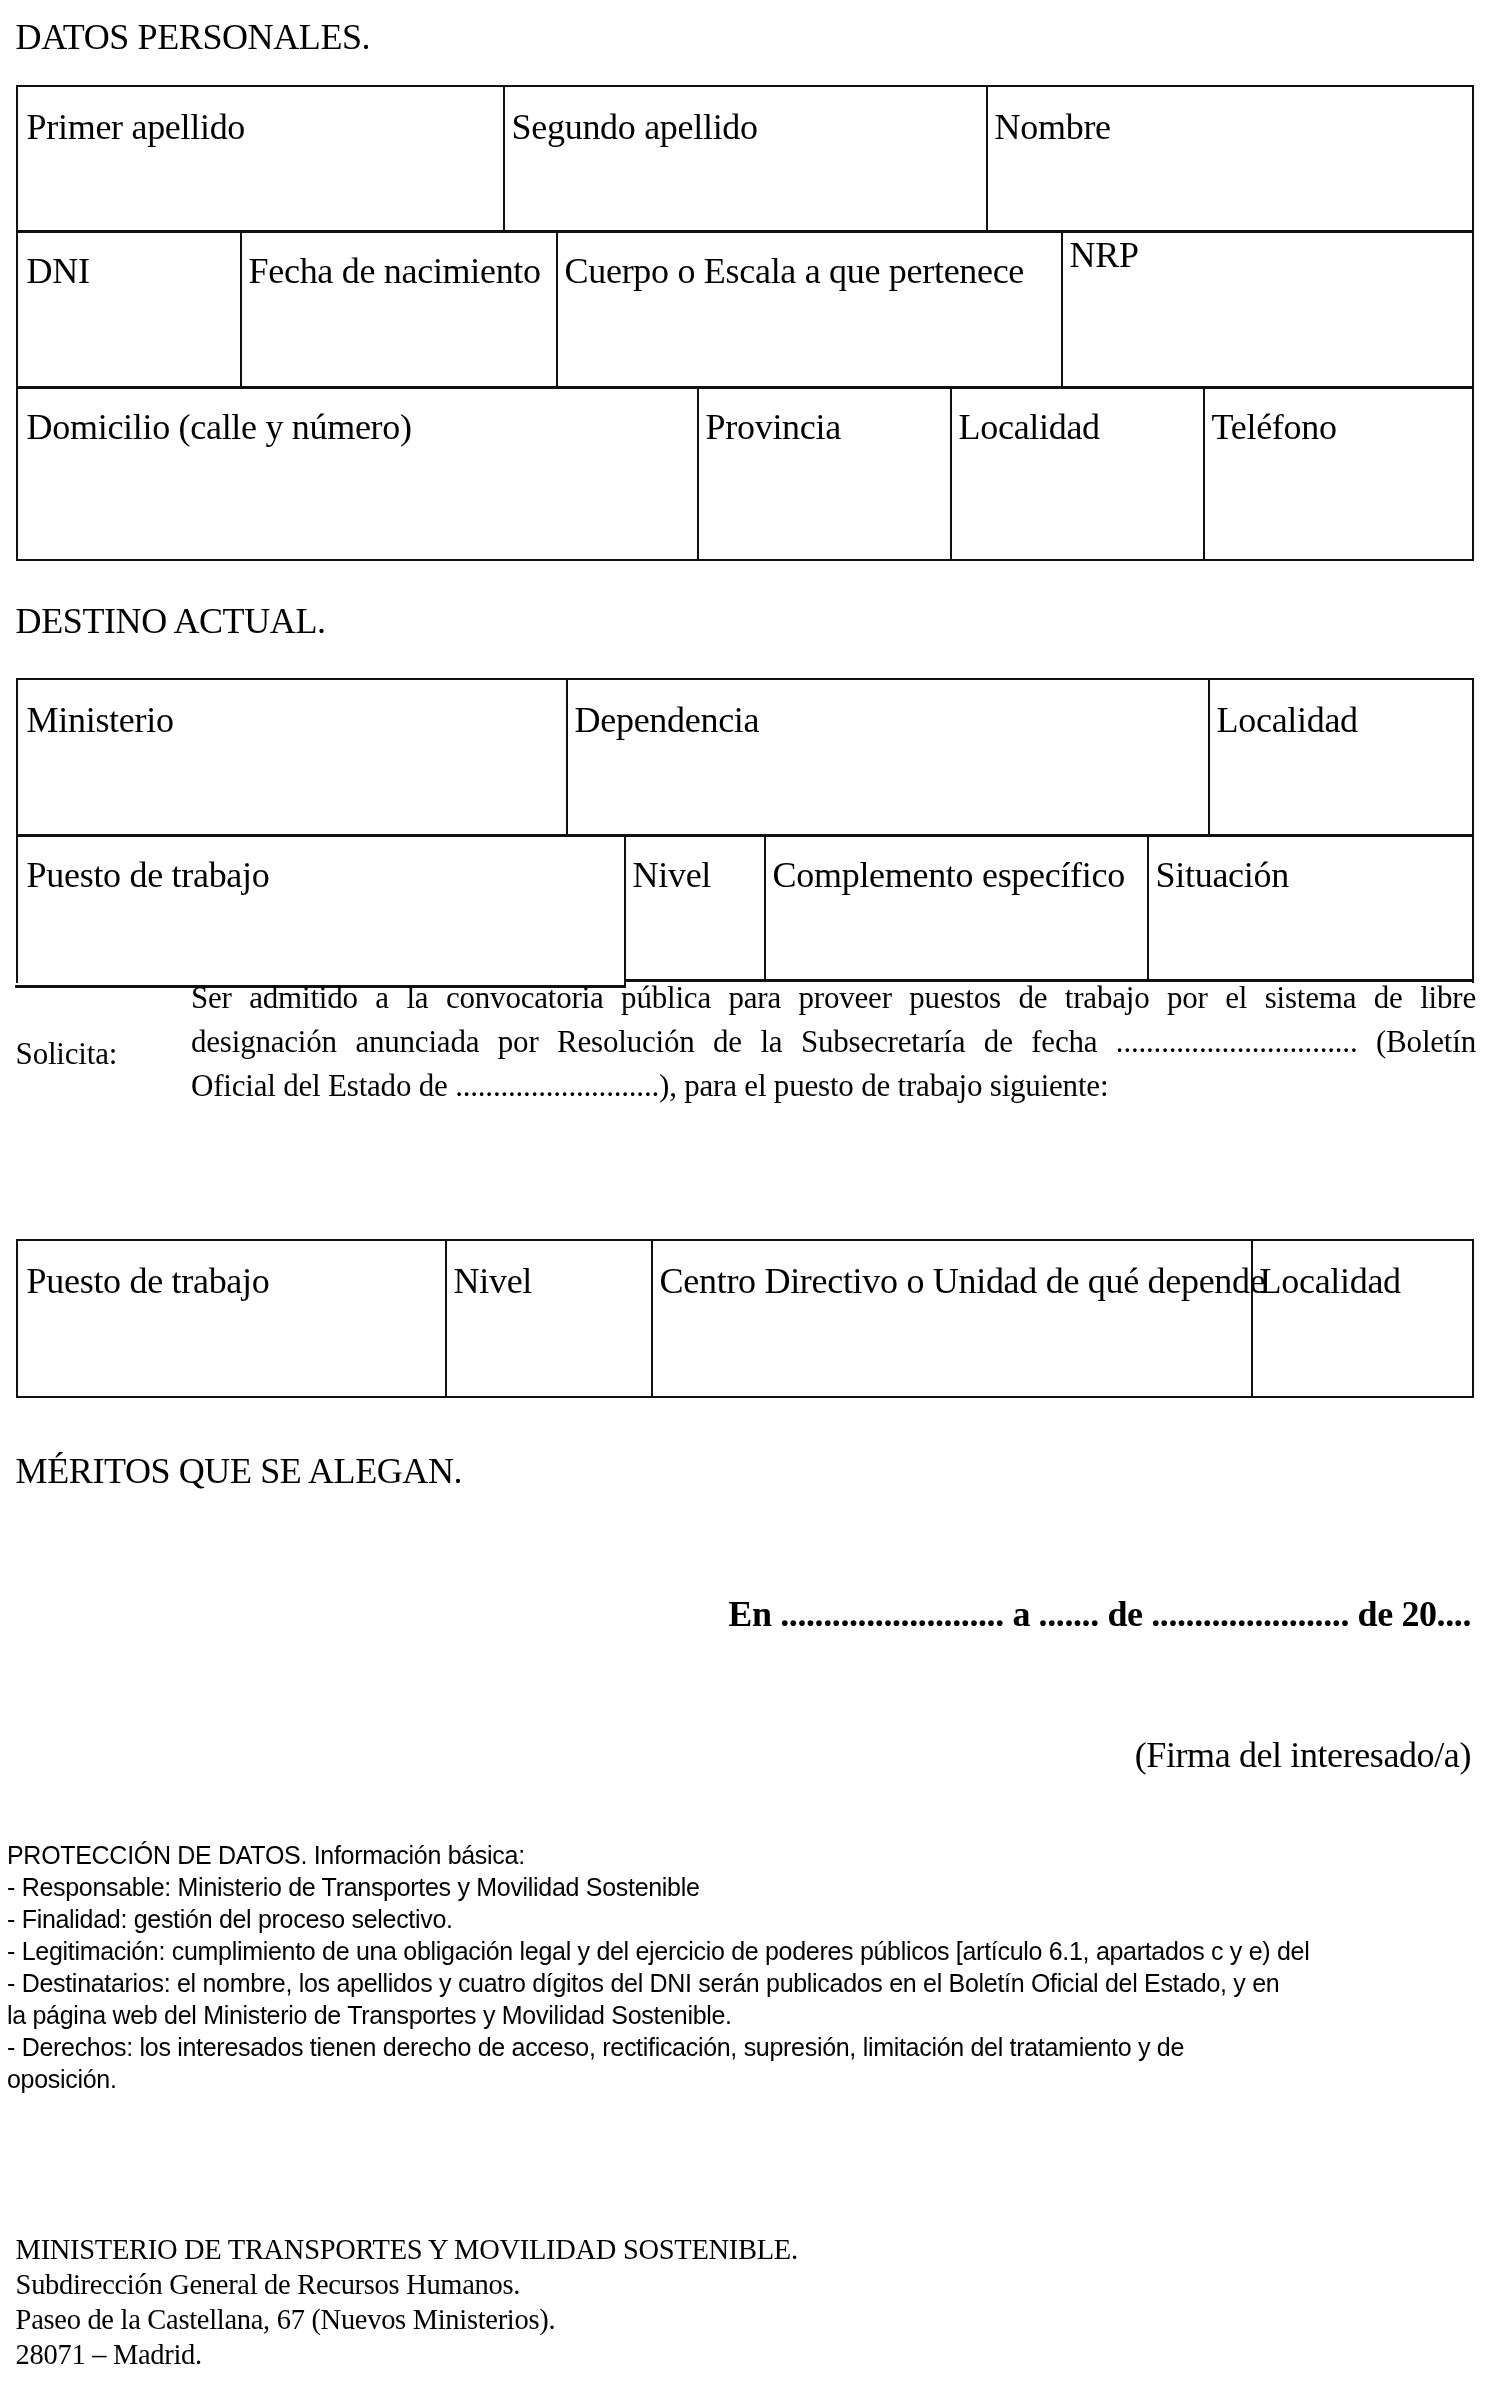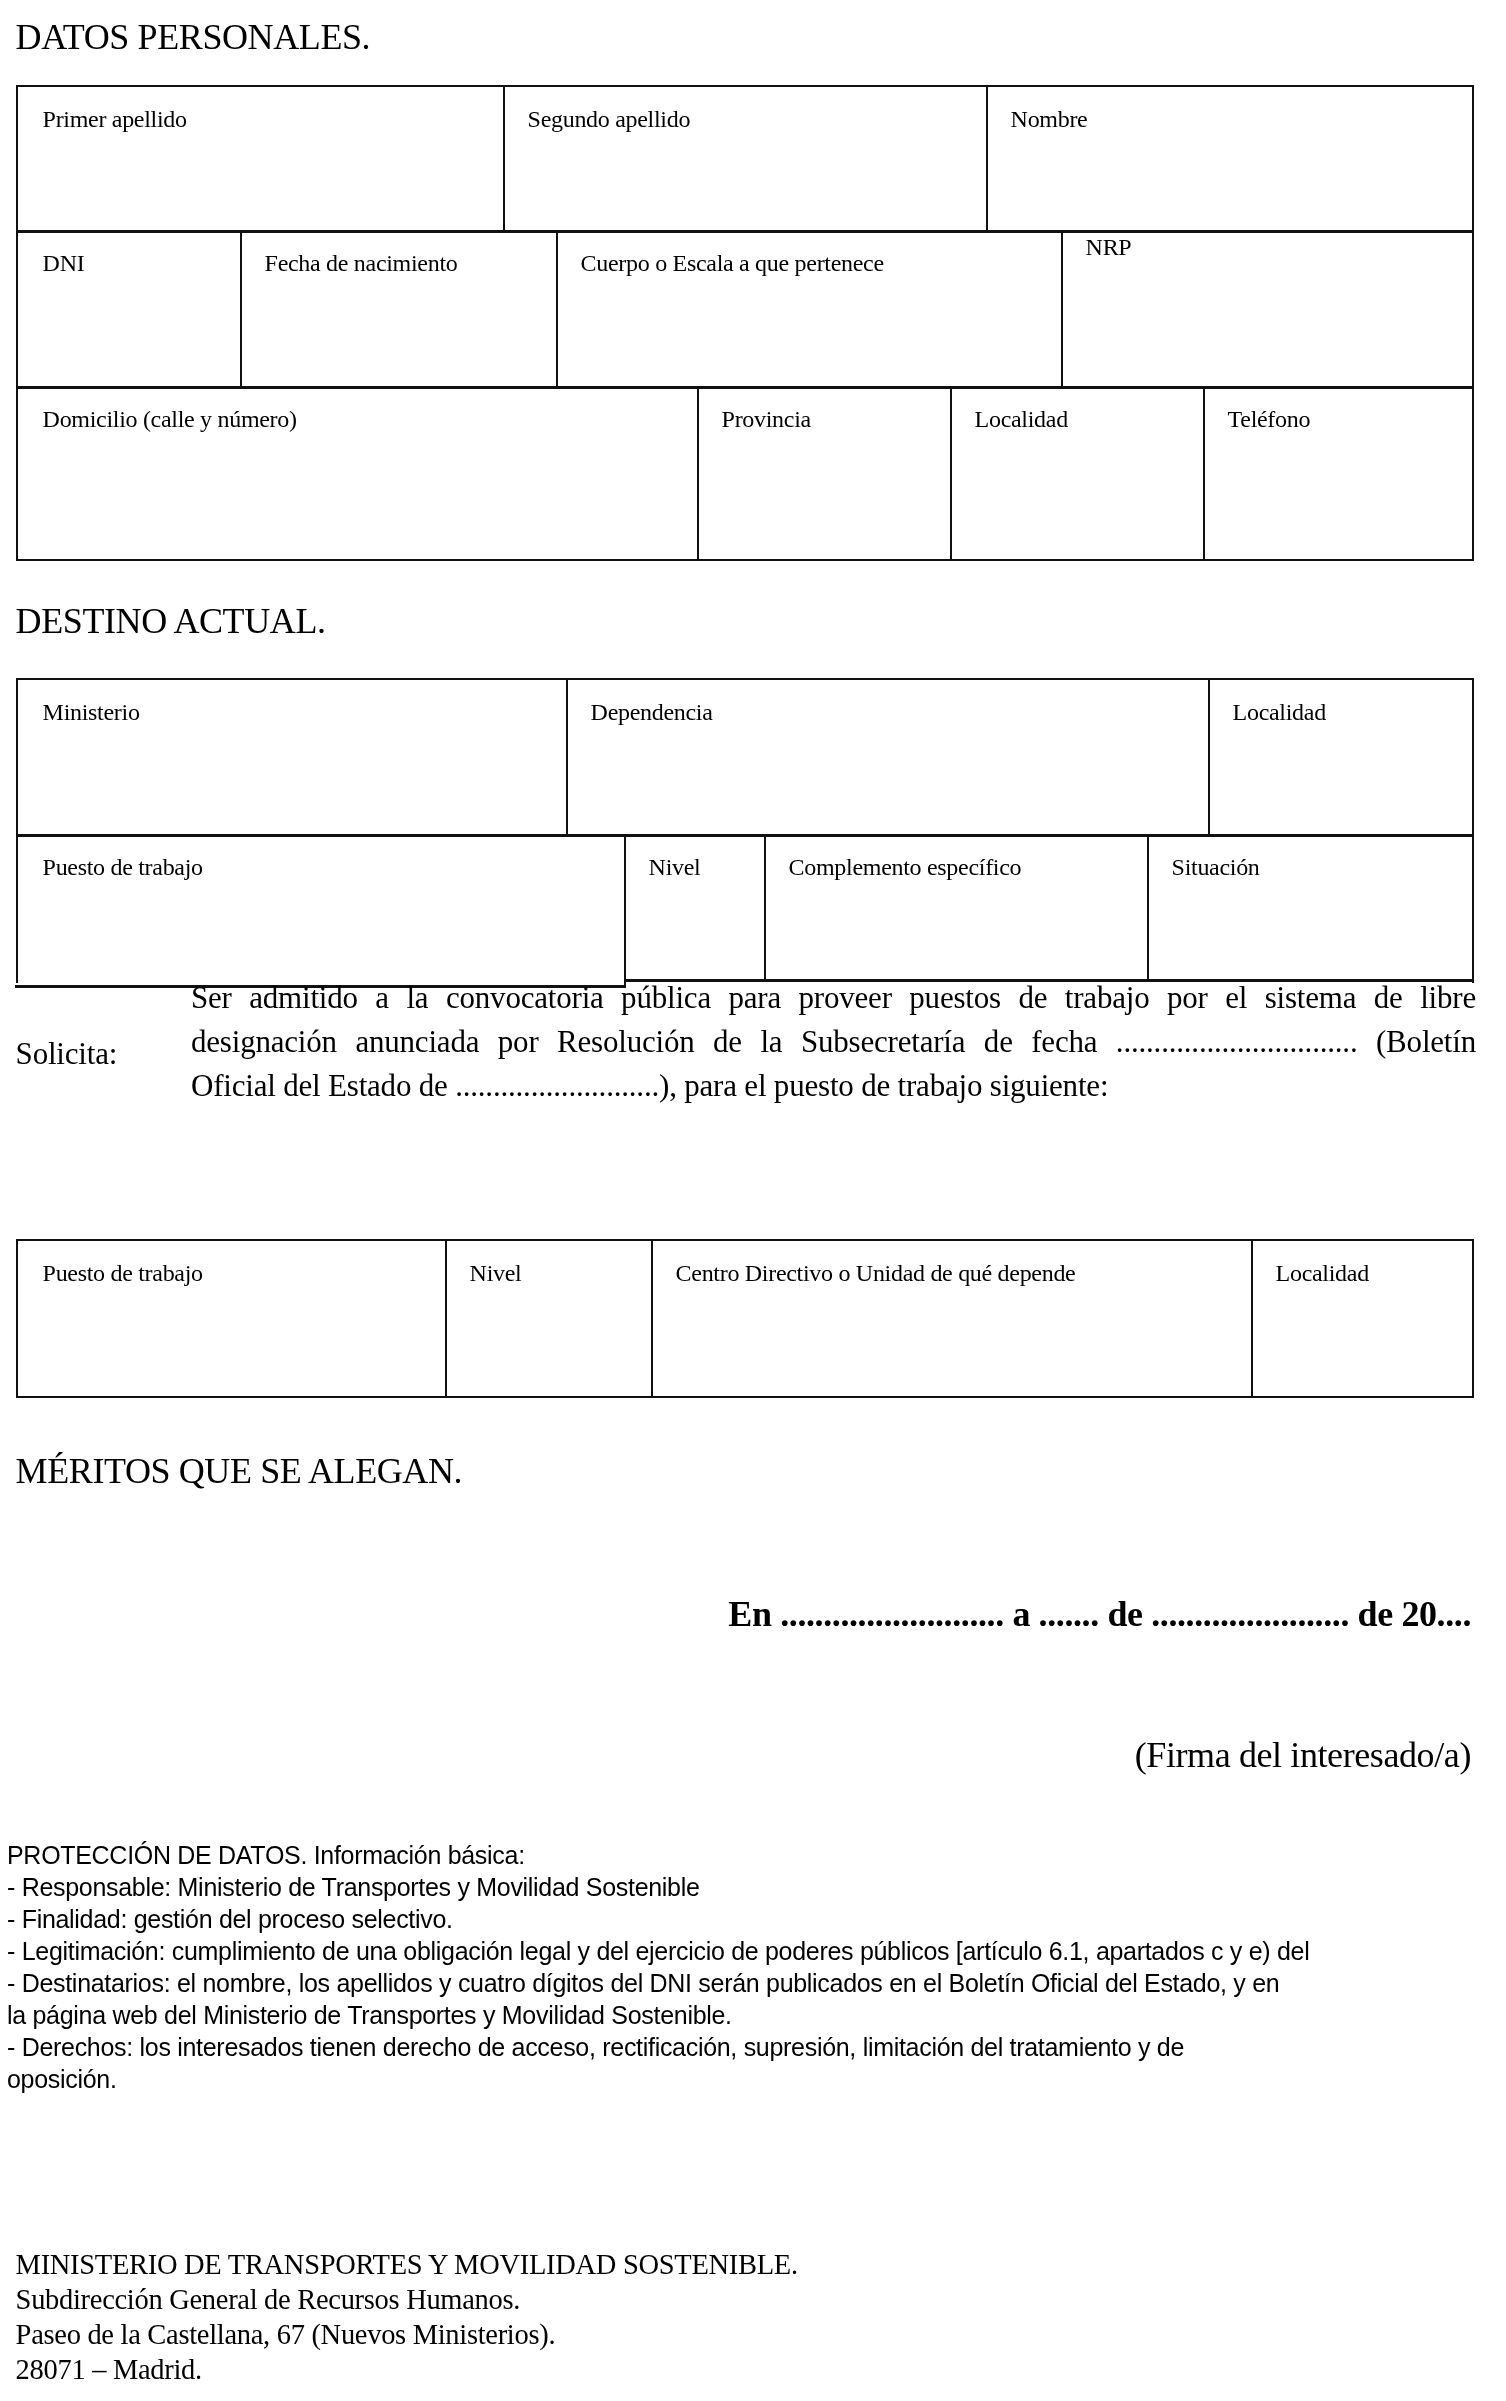--- a/index.html
+++ b/index.html
@@ -1,21 +1,21 @@
 <!DOCTYPE html>
 <html style="font-size:14px"><head>
 <meta charset="utf-8">
 <style>
   html, body { margin:0; padding:0; background:#ffffff; }
   body { width:1506px; height:2401px; position:relative; overflow:hidden; color:#000; font-family:"Liberation Serif", serif; }
   .abs { position:absolute; }
   .heading { font-size:36px; line-height:1; white-space:nowrap; letter-spacing:-0.4px; }
   .tbl { position:absolute; border:2.6px solid #111; box-sizing:border-box; }
   .cell { position:absolute; box-sizing:border-box; }
-  .cell .lbl { position:absolute; left:25px; top:19px; font-size:24px; white-space:nowrap; letter-spacing:-0.3px; }
+  .cell .lbl { position:absolute; left:9px; top:19px; font-size:36px; white-space:nowrap; letter-spacing:-0.3px; }
   .vline { position:absolute; width:2.6px; background:#111; }
   .hline { position:absolute; height:2.6px; background:#111; }
   .para { font-size:31px; line-height:44px; text-align:justify; letter-spacing:-0.2px; }
   .sans { font-family:"Liberation Sans", sans-serif; font-size:25px; line-height:32px; letter-spacing:-0.3px; white-space:nowrap; }
   .foot { font-size:28.5px; line-height:35px; white-space:nowrap; letter-spacing:-0.3px; }
 </style>
 </head>
 <body>
 
 <div class="abs heading" style="left:15.6px; top:19px;">DATOS PERSONALES.</div>
@@ -145,19 +145,19 @@
   <div>PROTECCIÓN DE DATOS. Información básica:</div>
   <div>- Responsable: Ministerio de Transportes y Movilidad Sostenible</div>
   <div>- Finalidad: gestión del proceso selectivo.</div>
   <div>- Legitimación: cumplimiento de una obligación legal y del ejercicio de poderes públicos [artículo 6.1, apartados c y e) del</div>
   <div>- Destinatarios: el nombre, los apellidos y cuatro dígitos del DNI serán publicados en el Boletín Oficial del Estado, y en</div>
   <div>la página web del Ministerio de Transportes y Movilidad Sostenible.</div>
   <div>- Derechos: los interesados tienen derecho de acceso, rectificación, supresión, limitación del tratamiento y de</div>
   <div>oposición.</div>
 </div>
 
-<div class="abs foot" style="left:15.6px; top:2232px;margin-top:15px;">
+<div class="abs foot" style="left:15.6px; top:2232px;">
   <div>MINISTERIO DE TRANSPORTES Y MOVILIDAD SOSTENIBLE.</div>
   <div>Subdirección General de Recursos Humanos.</div>
   <div>Paseo de la Castellana, 67 (Nuevos Ministerios).</div>
   <div>28071 – Madrid.</div>
 </div>
 
 
 </body></html>

